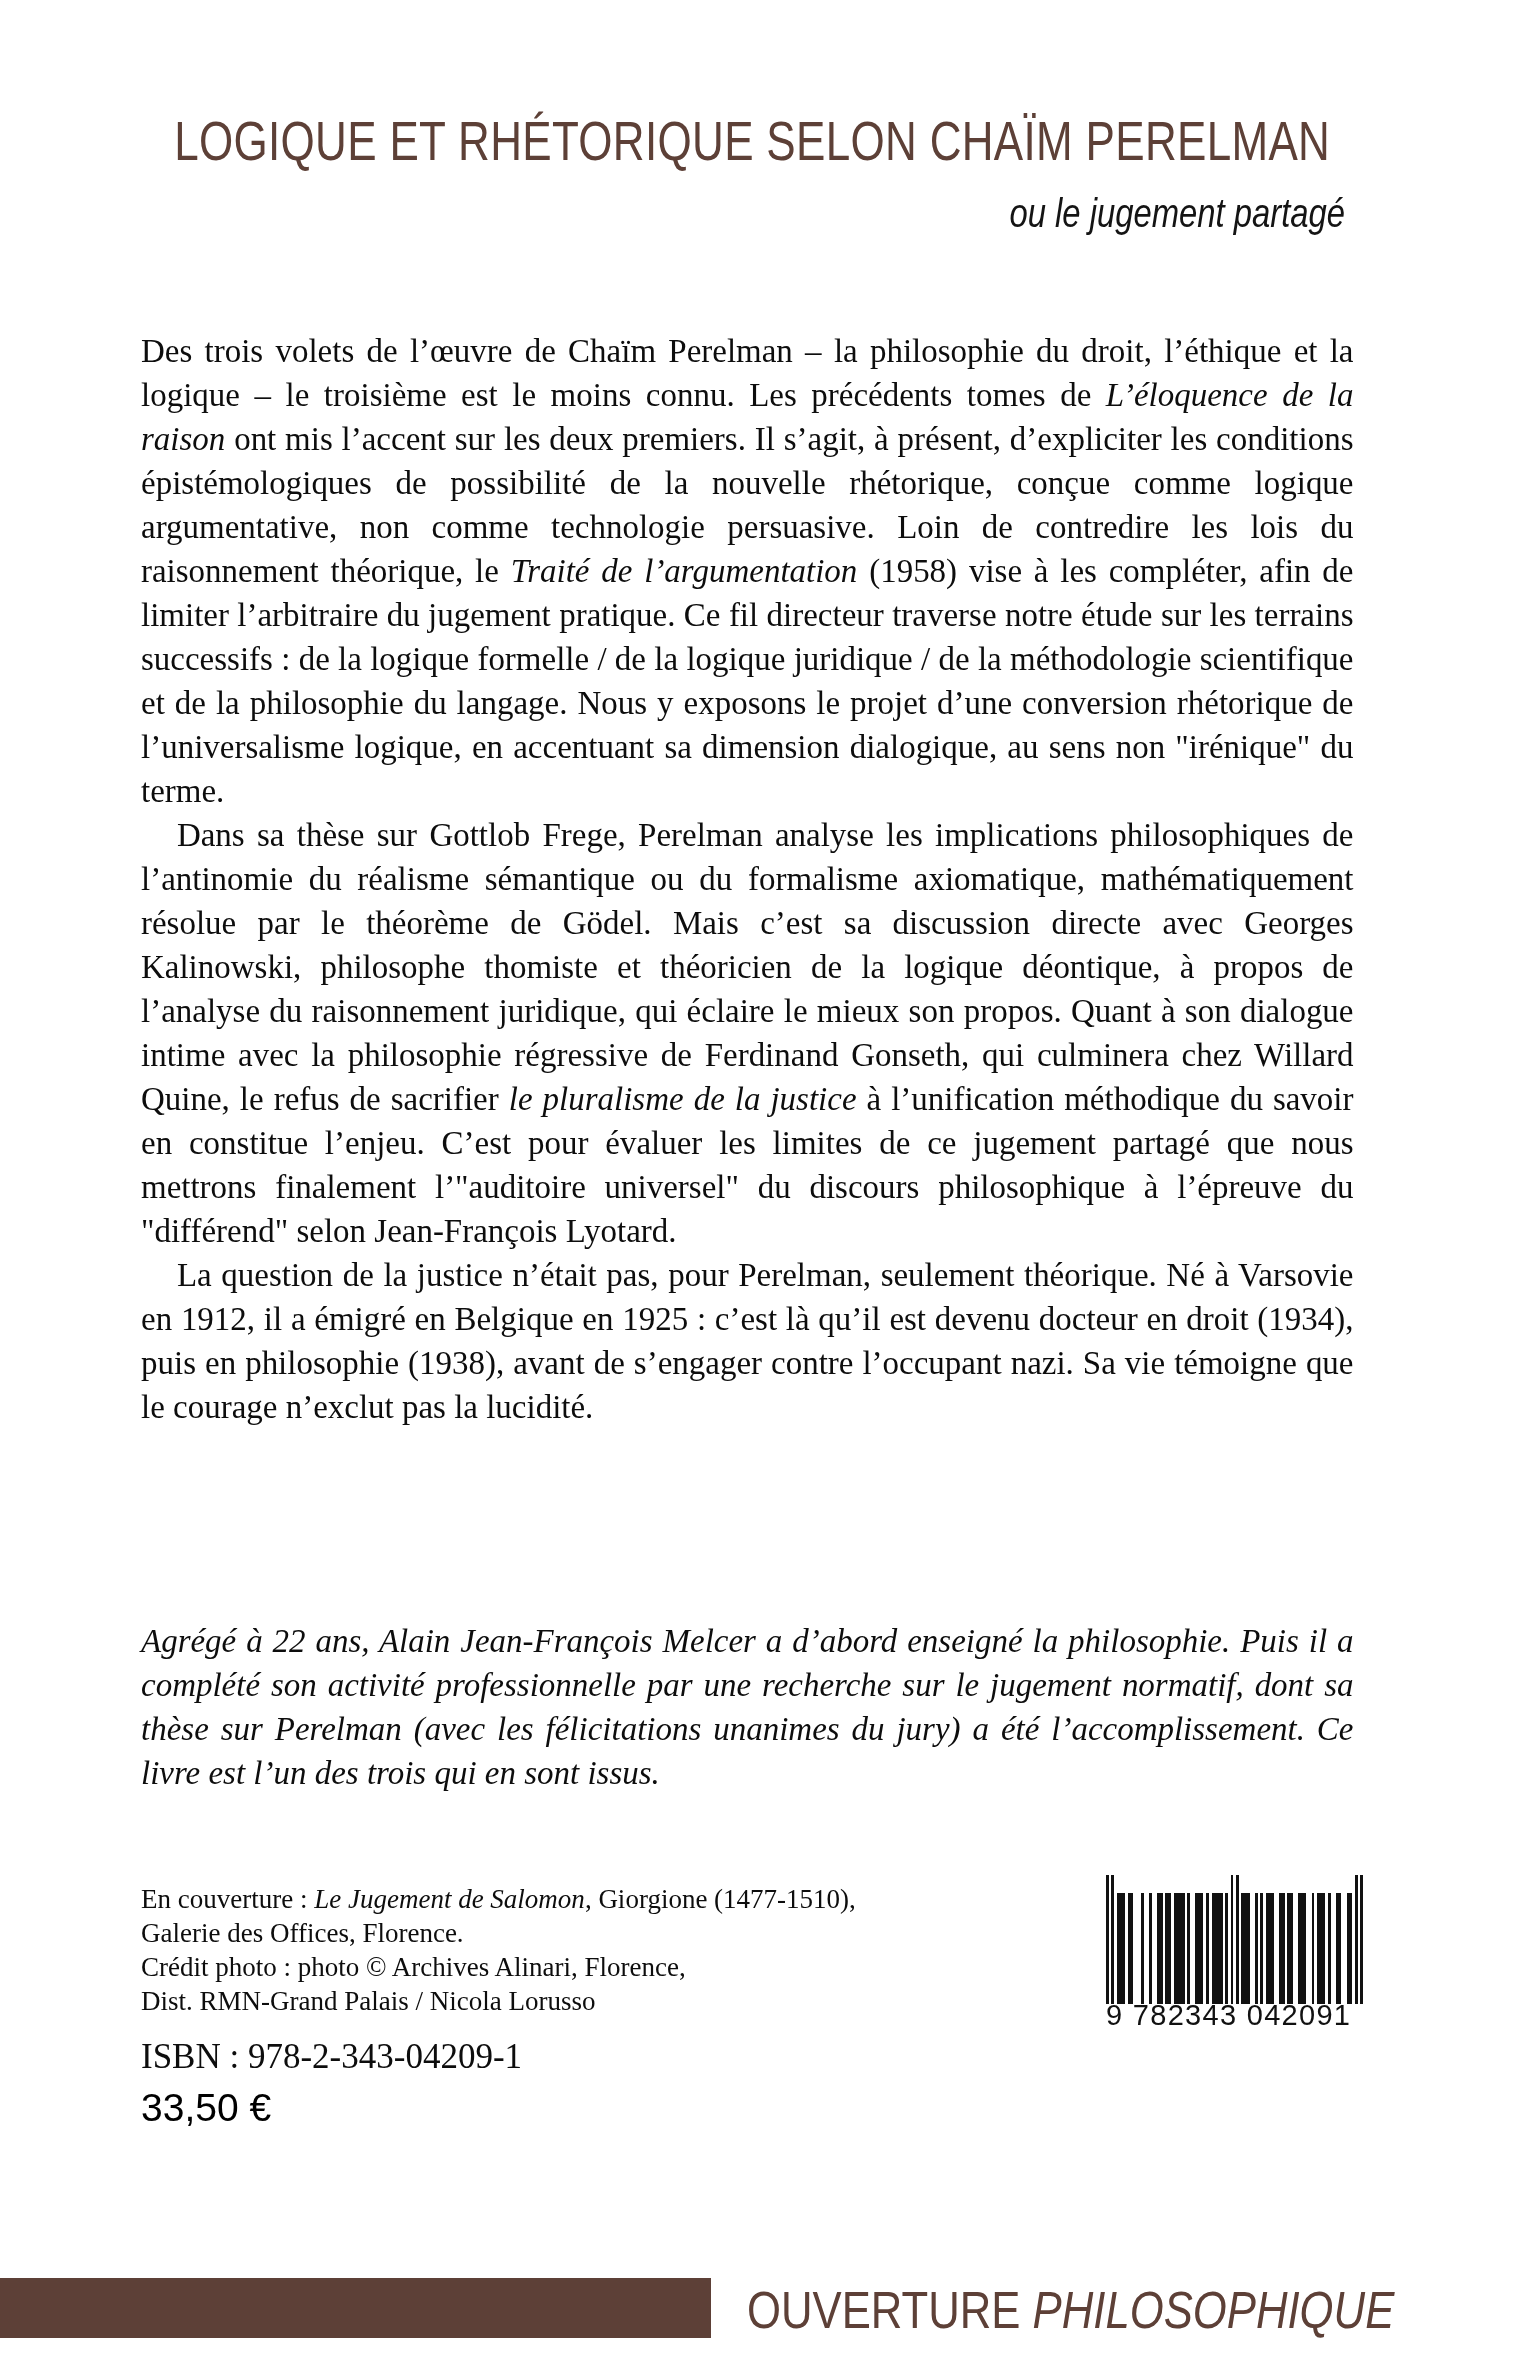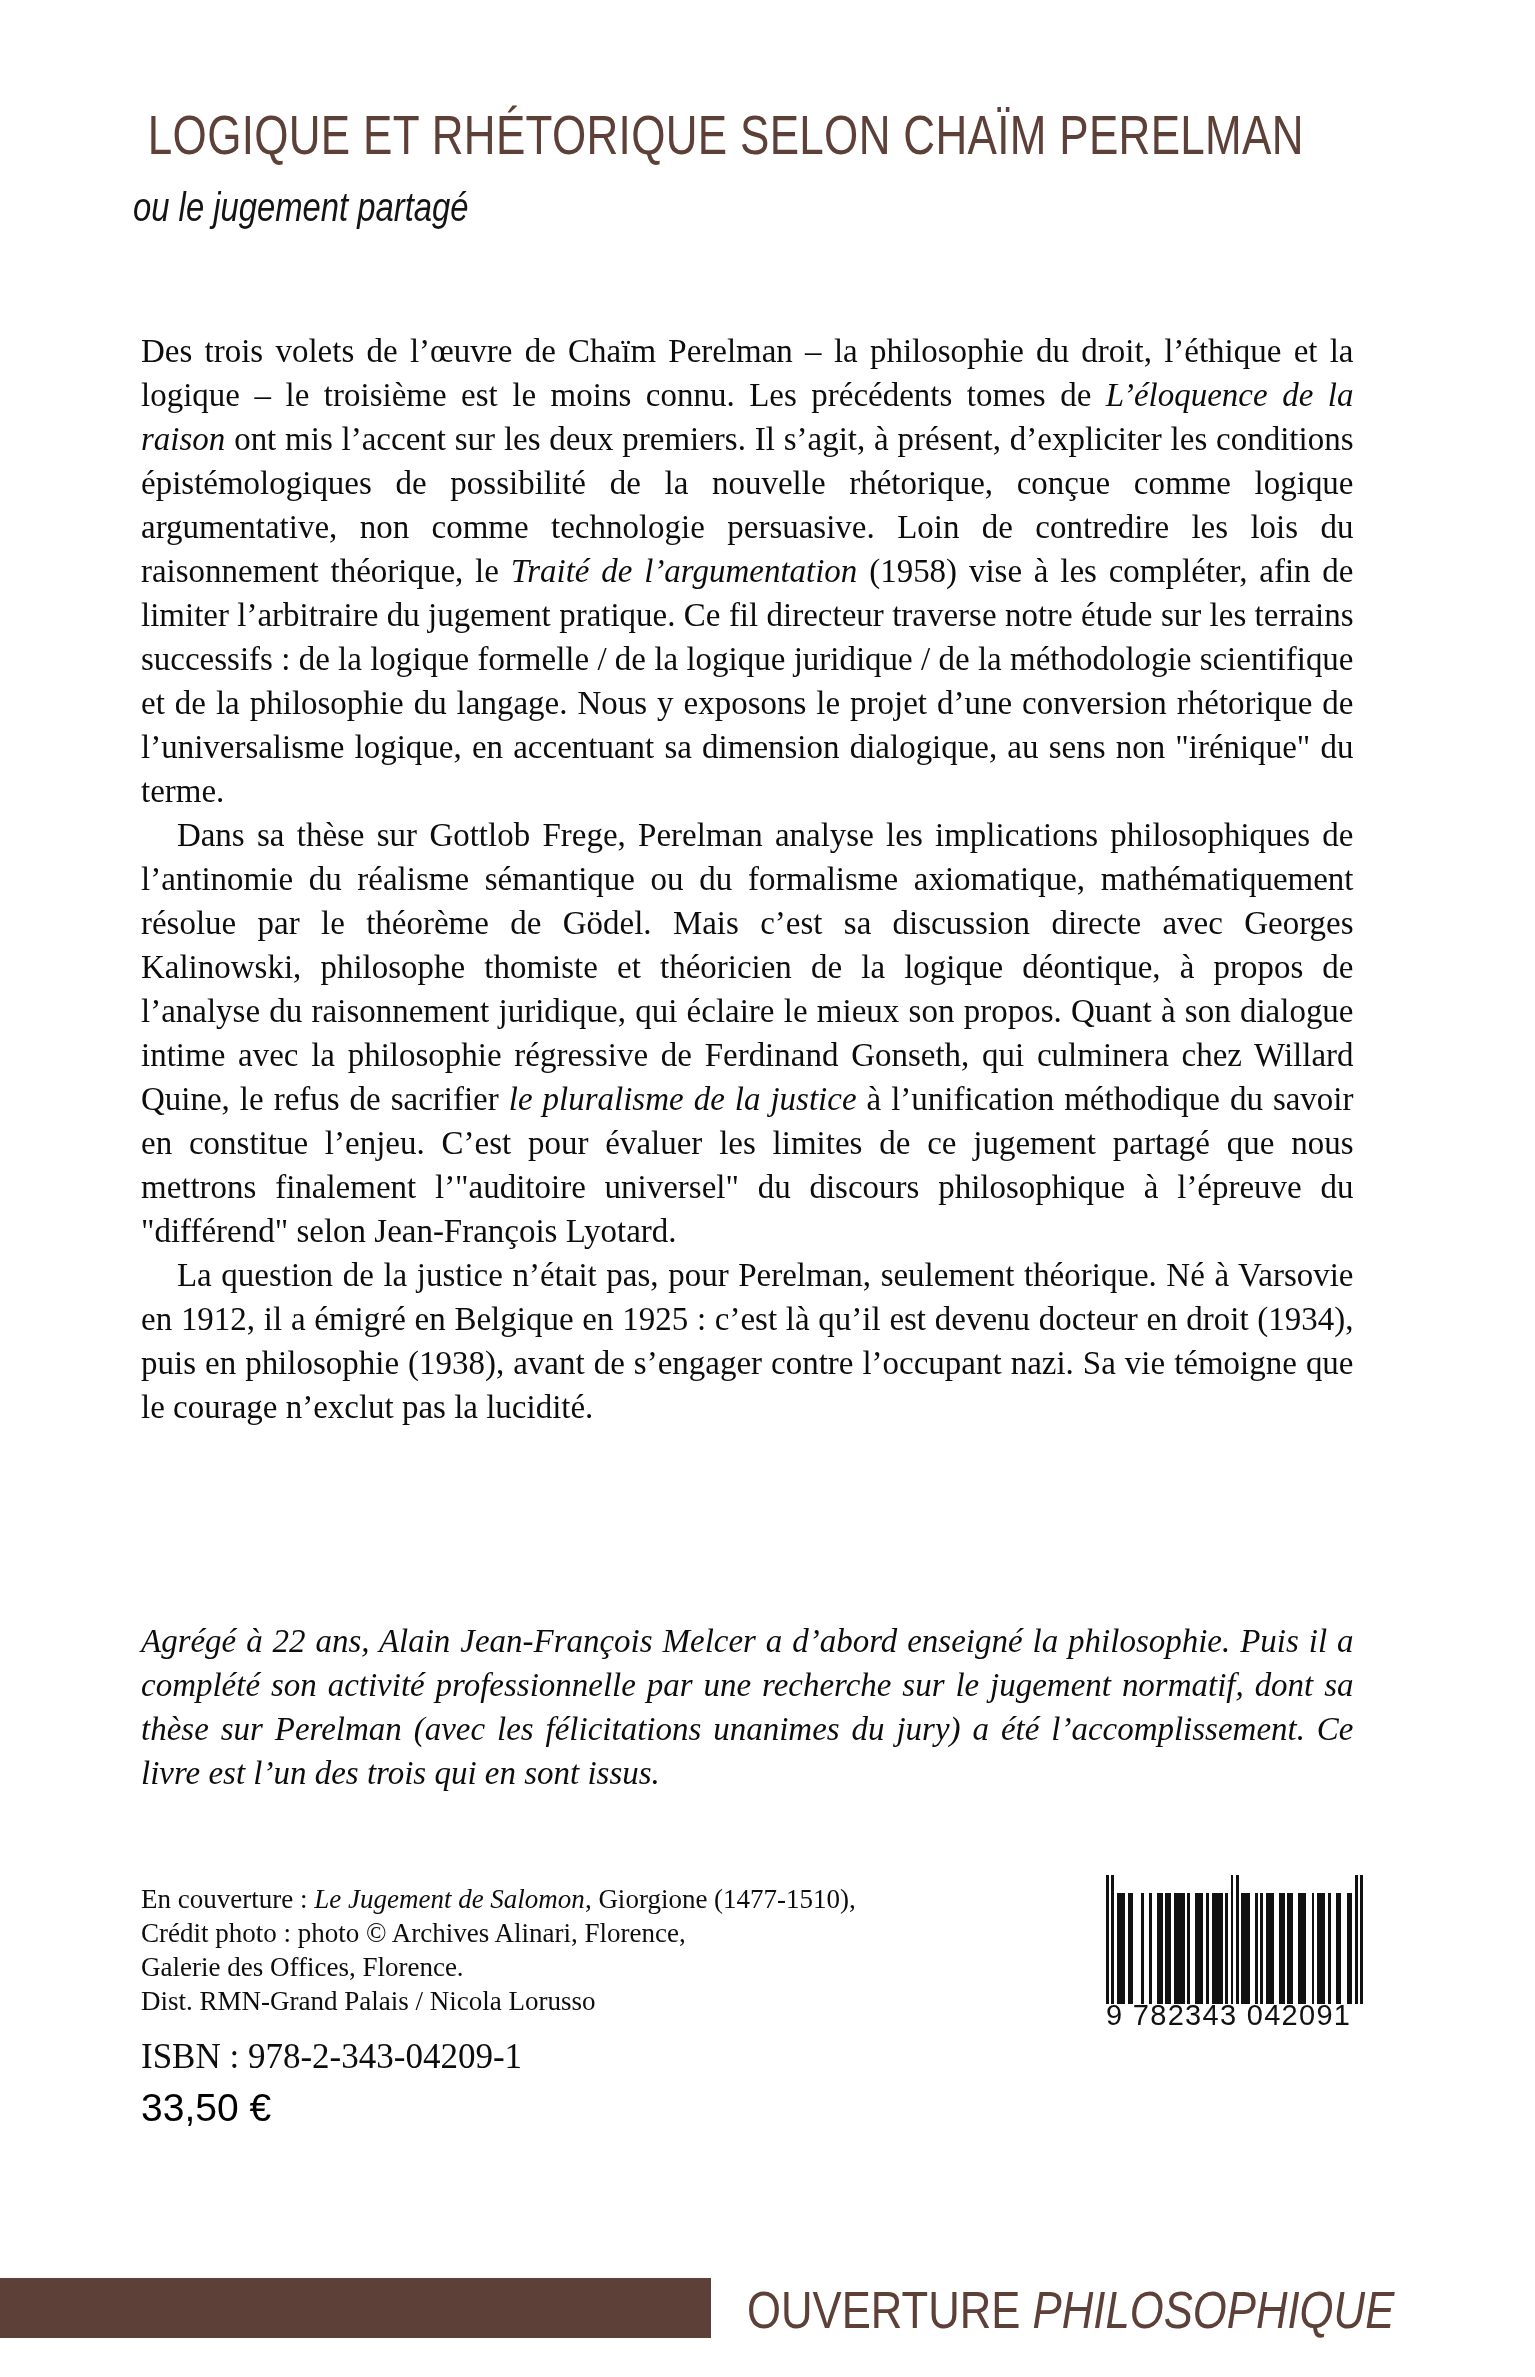--- a/index.html
+++ b/index.html
@@ -13,23 +13,23 @@
     position: relative;
     font-family: "Liberation Serif", serif;
     color: #000000;
     overflow: hidden;
   }
 
   
   .title-block {
     position: absolute;
     left: 0;
-    top: 107px;
+    top: 113px;
     width: 1478px;
-    text-align: left;
+    text-align: right;
   }
   .book-title {
     font-family: "Liberation Sans Narrow", "Liberation Sans", sans-serif;
     font-size: 55px;
     line-height: 1.02;
     letter-spacing: 0.4px;
     color: #5d4037;
     font-weight: 400;
     transform: scaleX(0.80);
     transform-origin: center center;
@@ -190,22 +190,22 @@
   <p class="para"><span>Dans sa thèse sur Gottlob Frege, Perelman analyse les implications philosophiques de l’antinomie du réalisme sémantique ou du formalisme axiomatique, mathématiquement résolue par le théorème de Gödel. Mais c’est sa discussion directe avec Georges Kalinowski, philosophe thomiste et théoricien de la logique déontique, à propos de l’analyse du raisonnement juridique, qui éclaire le mieux son propos. Quant à son dialogue intime avec la philosophie régressive de Ferdinand Gonseth, qui culminera chez Willard Quine, le refus de sacrifier </span><i>le pluralisme de la justice</i><span> à l’unification méthodique du savoir en constitue l’enjeu. C’est pour évaluer les limites de ce jugement partagé que nous mettrons finalement l’"auditoire universel" du discours philosophique à l’épreuve du "différend" selon Jean-François Lyotard.</span></p>
 
   <p class="para">La question de la justice n’était pas, pour Perelman, seulement théorique. Né à Varsovie en 1912, il a émigré en Belgique en 1925 : c’est là qu’il est devenu docteur en droit (1934), puis en philosophie (1938), avant de s’engager contre l’occupant nazi. Sa vie témoigne que le courage n’exclut pas la lucidité.</p>
 
 </div>
 
 <p class="bio">Agrégé à 22 ans, Alain Jean-François Melcer a d’abord enseigné la philosophie. Puis il a complété son activité professionnelle par une recherche sur le jugement normatif, dont sa thèse sur Perelman (avec les félicitations unanimes du jury) a été l’accomplissement. Ce livre est l’un des trois qui en sont issus.</p>
 
 <div class="credits">
   <div><span>En couverture : </span><i>Le Jugement de Salomon</i><span>, Giorgione (1477-1510),</span></div>
+  <div>Galerie des Offices, Florence.</div>
   <div>Crédit photo : photo © Archives Alinari, Florence,</div>
-  <div>Galerie des Offices, Florence.</div>
   <div>Dist. RMN-Grand Palais / Nicola Lorusso</div>
 </div>
 
 <div class="isbn">ISBN : 978-2-343-04209-1</div>
 <div class="price">33,50 €</div>
 
 <div class="barcode-wrap">
   <div class="barcode-bars" id="barcode-bars">
       <span class="guard" style="width:2.7px"></span>
       <span class="sp" style="width:2.7px"></span>

